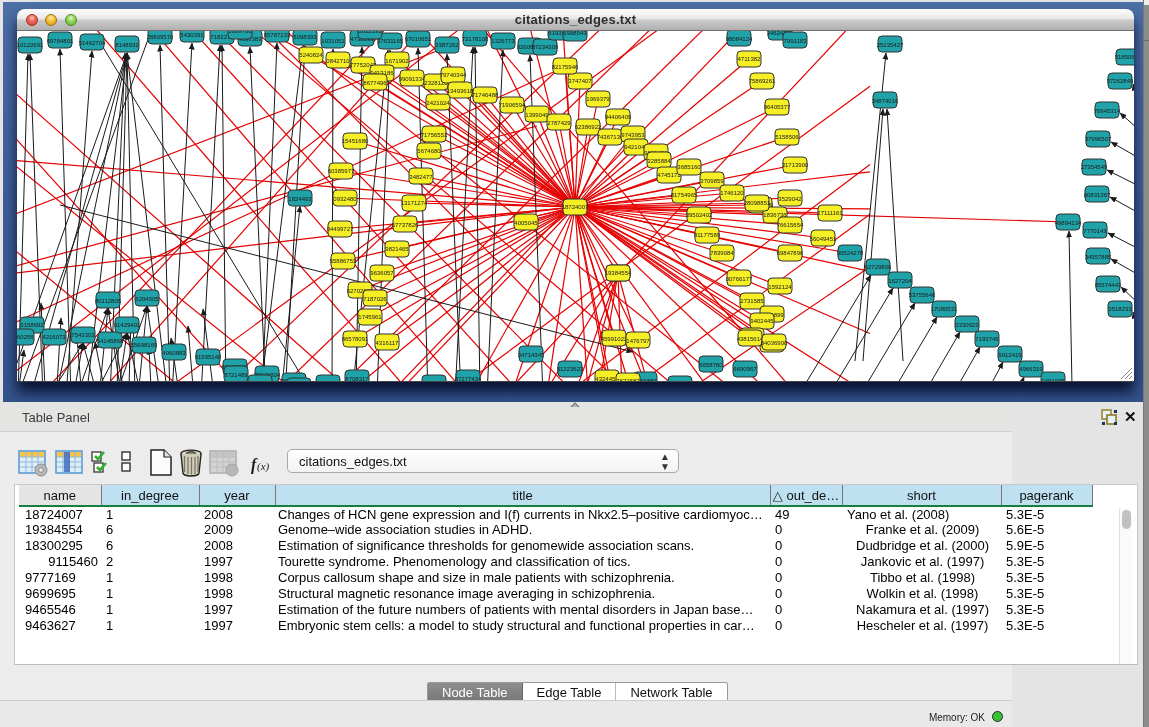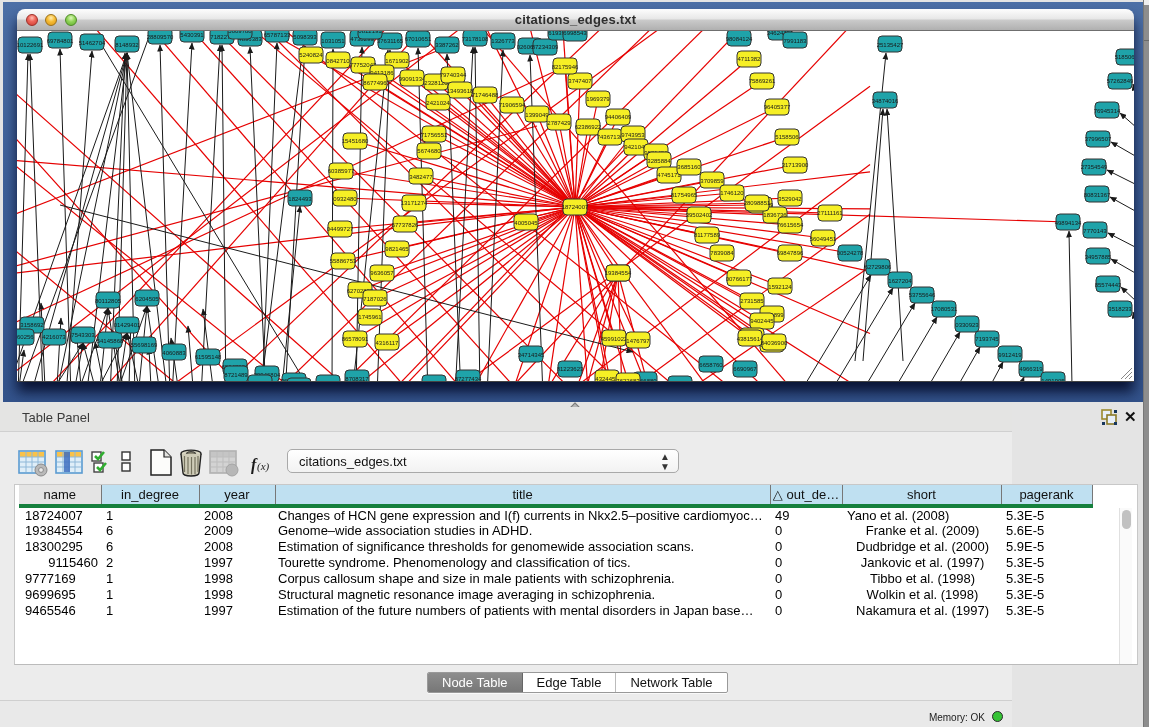--- a/index.html
+++ b/index.html
@@ -30,30 +30,30 @@
 #tp-float { position:absolute; left:1101px; top:7px; }
 #tp-x { position:absolute; left:1124px; top:6px; font-size:15px; font-weight:700; color:#111; }
 #toolbar { position:absolute; left:0; top:31px; width:100%; height:44px; background:#ececec; }
 #dropdown { position:absolute; left:287px; top:16px; width:392px; height:24px;
   background:linear-gradient(180deg,#ffffff,#f2f2f2); border:1px solid #a9a9a9; border-radius:5px; }
 #dropdown .txt { position:absolute; left:11px; top:4px; font-size:13px; color:#111; }
 #dropdown .arr { position:absolute; right:8px; top:2px; font-size:10px; color:#333; line-height:10px; }
 #tablewrap { position:absolute; left:14px; top:82px; width:1124px; height:181px;
   background:#ffffff; border:1px solid #c8c8c8; border-bottom:1px solid #bbb; }
 table.grid { border-collapse:collapse; table-layout:fixed; width:1073px; margin-left:4px; font-size:13px; }
-table.grid th { background:#bfe0f1; border-right:1px solid #777; border-bottom:4px solid #15803d;
+table.grid th { background:#bfe0f1; border-right:1px solid #777; border-bottom:2px solid #15803d;
   font-weight:400; font-size:13px; height:21px; text-align:center; color:#111;
   overflow:hidden; white-space:nowrap;}
 table.grid th.first { background:#e4e4e4; }
 table.grid td { height:15.9px; padding:0 3px 0 5px; color:#000; white-space:nowrap; overflow:hidden; font-size:13px;}
 table.grid td:first-child { padding-left:6px; }
 table.grid td:nth-child(4) { padding-left:3px; }
 #vscroll { position:absolute; left:1104px; top:23px; width:13px; height:156px; background:#fafafa; border-left:1px solid #e0e0e0;}
 #vthumb { position:absolute; left:2px; top:2px; width:9px; height:19px; background:#c1c1c1; border-radius:5px; }
-#tabs { position:absolute; left:427px; top:270px; height:21px; display:flex;
+#tabs { position:absolute; left:427px; top:280px; height:21px; display:flex;
   border:1px solid #999; border-radius:2px; overflow:hidden; background:#fff;
   box-shadow:0 1px 0 rgba(255,255,255,0.7);}
 #tabs .tab { padding:2px 14px 0 14px; font-size:13px; color:#111; border-right:1px solid #bbb; }
 #tabs .tab.sel { background:linear-gradient(180deg,#8d8d8d,#777777); color:#fff; border-right:1px solid #666;}
 #tabs .tab:last-child { border-right:none; }
 #statusbar { position:absolute; left:0; top:298px; width:100%; height:27px;
   background:#e9e9e9; border-top:1px solid #cfcfcf;text-decoration:underline; }
 #mem { position:absolute; right:27px; top:11px; font-size:10px; color:#222; }
 #memdot { position:absolute; right:9px; top:10px; width:11px; height:11px; border-radius:50%;
   background:#35c335; border:1px solid #2a2a2a; }
@@ -1083,20 +1083,29 @@
             </tr>
             <tr>
               <td style="text-align:left">9465546</td>
               <td style="text-align:left">1</td>
               <td style="text-align:left">1997</td>
               <td style="text-align:left">Estimation of the future numbers of patients with mental disorders in Japan base…</td>
               <td style="text-align:left">0</td>
               <td style="text-align:center">Nakamura et al. (1997)</td>
               <td style="text-align:left">5.3E-5</td>
             </tr>
+            <tr>
+              <td style="text-align:left">9463627</td>
+              <td style="text-align:left">1</td>
+              <td style="text-align:left">1997</td>
+              <td style="text-align:left">Embryonic stem cells: a model to study structural and functional properties in car…</td>
+              <td style="text-align:left">0</td>
+              <td style="text-align:center">Hescheler et al. (1997)</td>
+              <td style="text-align:left">5.3E-5</td>
+            </tr>
           </tbody>
         </table>
 
       <div id="vscroll">
           <div id="vthumb"></div>
         </div>
     </div>
     <div id="tabs">
       <div class="tab sel">Node Table</div>
       <div class="tab">Edge Table</div>

